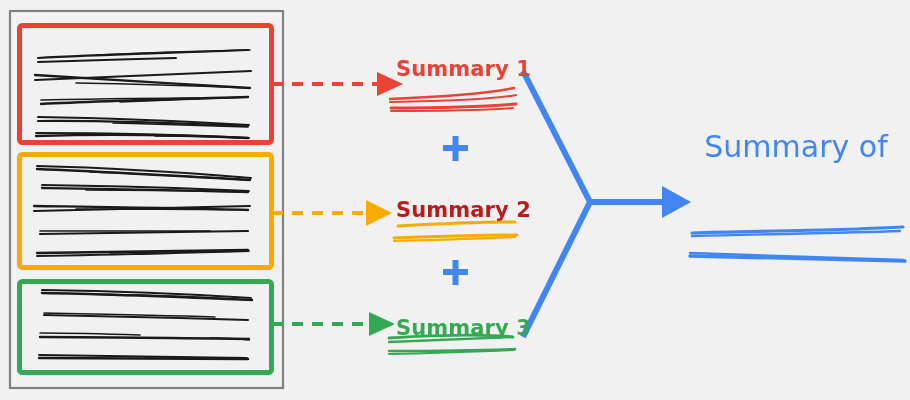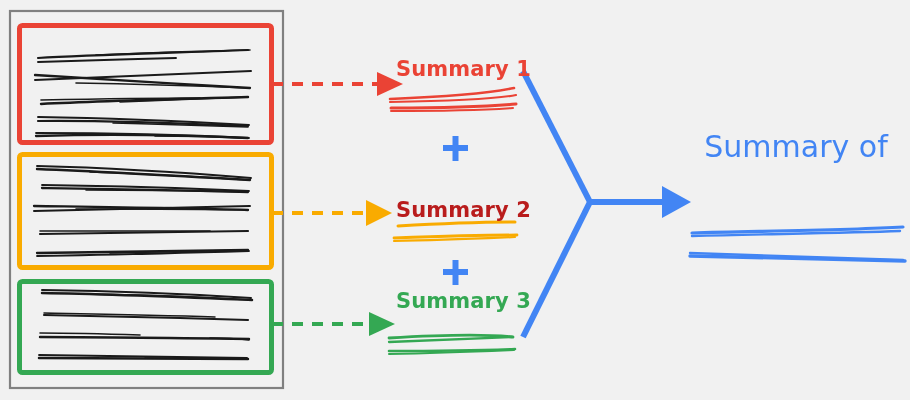--- a/index.html
+++ b/index.html
@@ -62,21 +62,21 @@
     font-family: "DejaVu Sans", "Liberation Sans", sans-serif;
     font-weight: 700;
     white-space: nowrap;
   }
   .sum-label {
     font-size: 21px;
     letter-spacing: 0.1px;
   }
   #label-sum1 { left: 396px; top: 57px; color: #ea4335; }
   #label-sum2 { left: 396px; top: 189px; color: #b91c1c; margin-top: 9px; }
-  #label-sum3 { left: 396px; top: 289px; color: #34a853; }
+  #label-sum3 { left: 396px; top: 316px; color: #34a853; }
   #final-title {
     left: 693px;
     top: 128px;
     width: 206px;
     text-align: center;
     color: #4285f4;
     font-size: 30px;
     line-height: 38px;
     font-weight: 400;
   }

